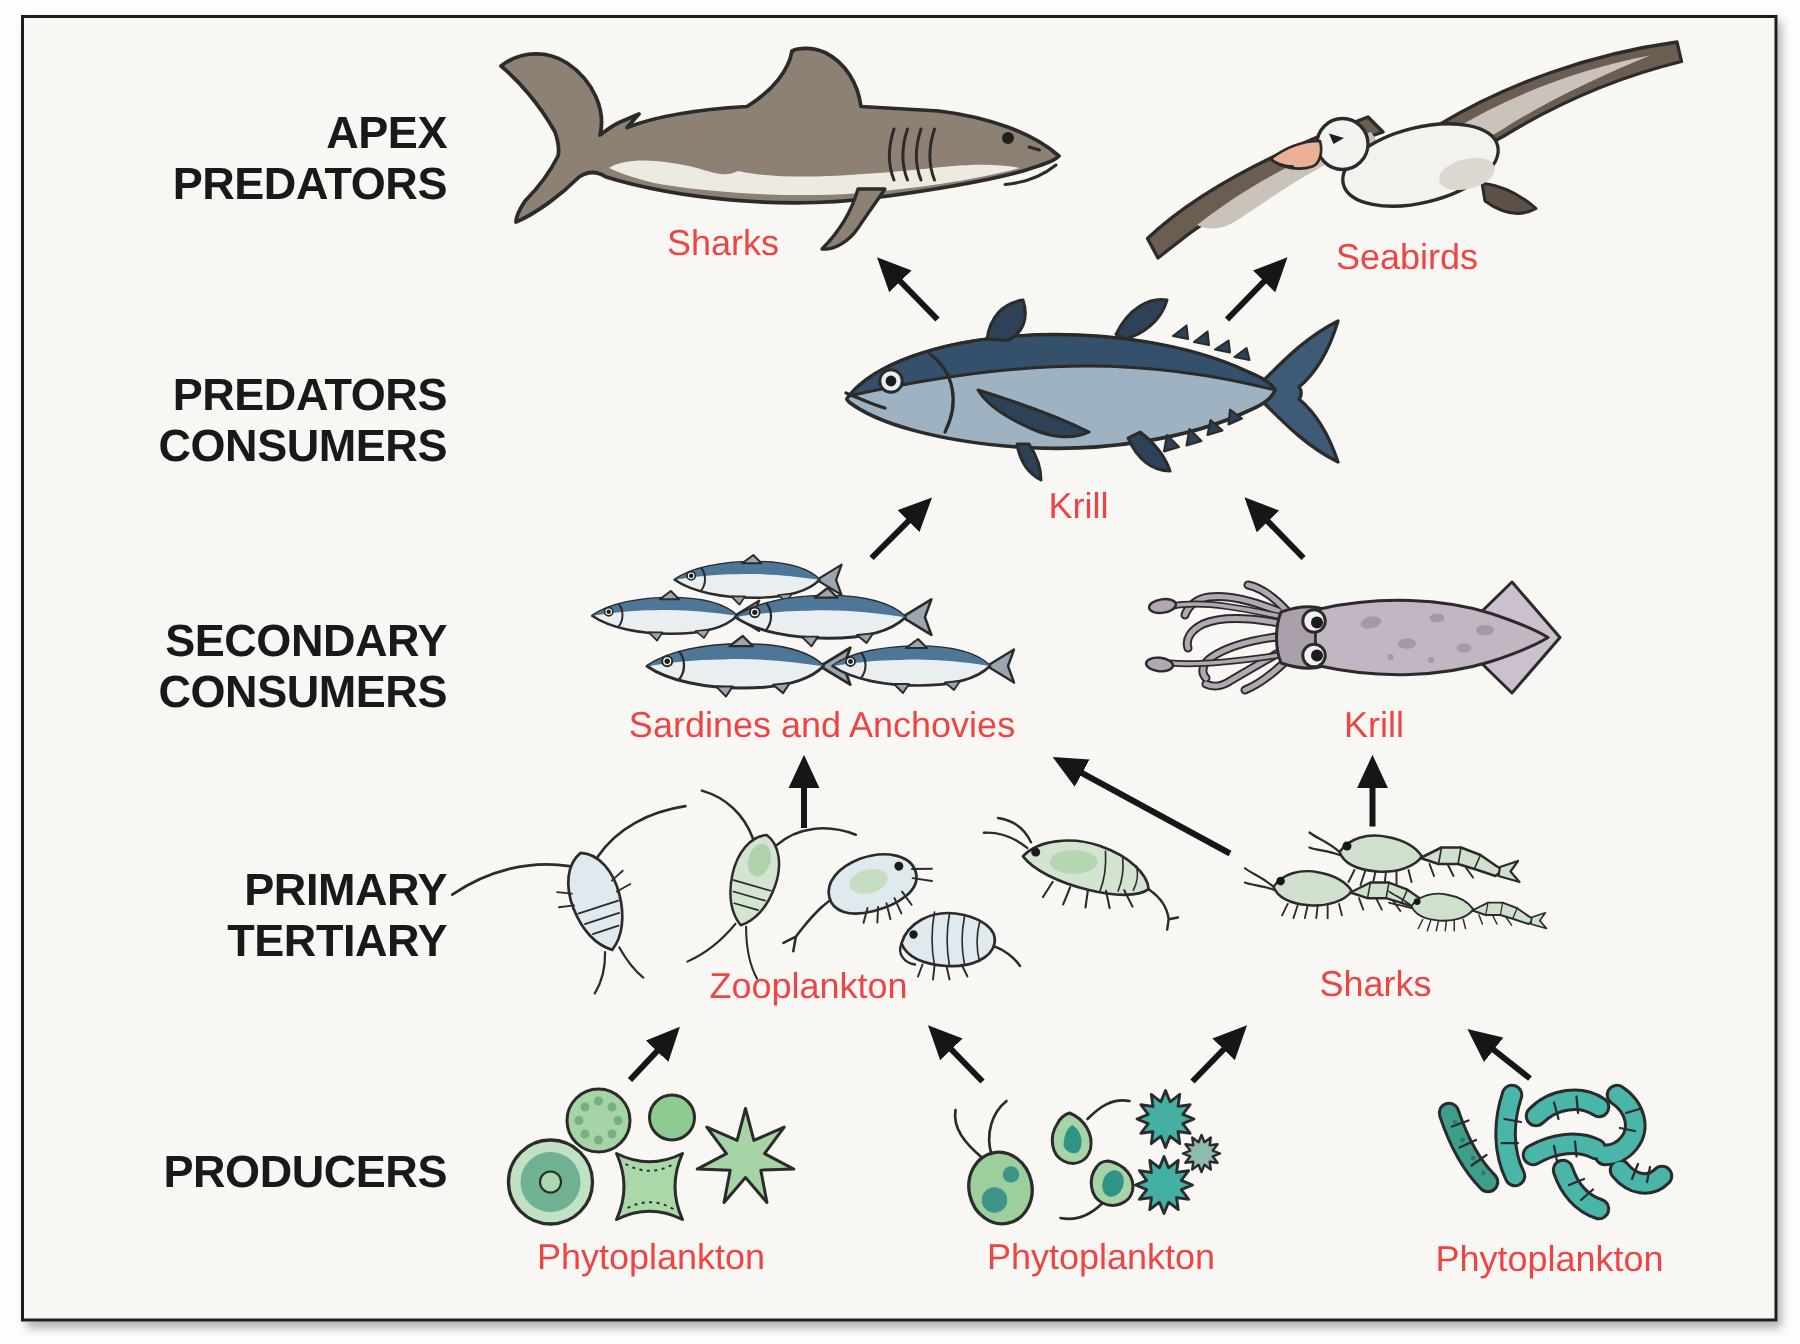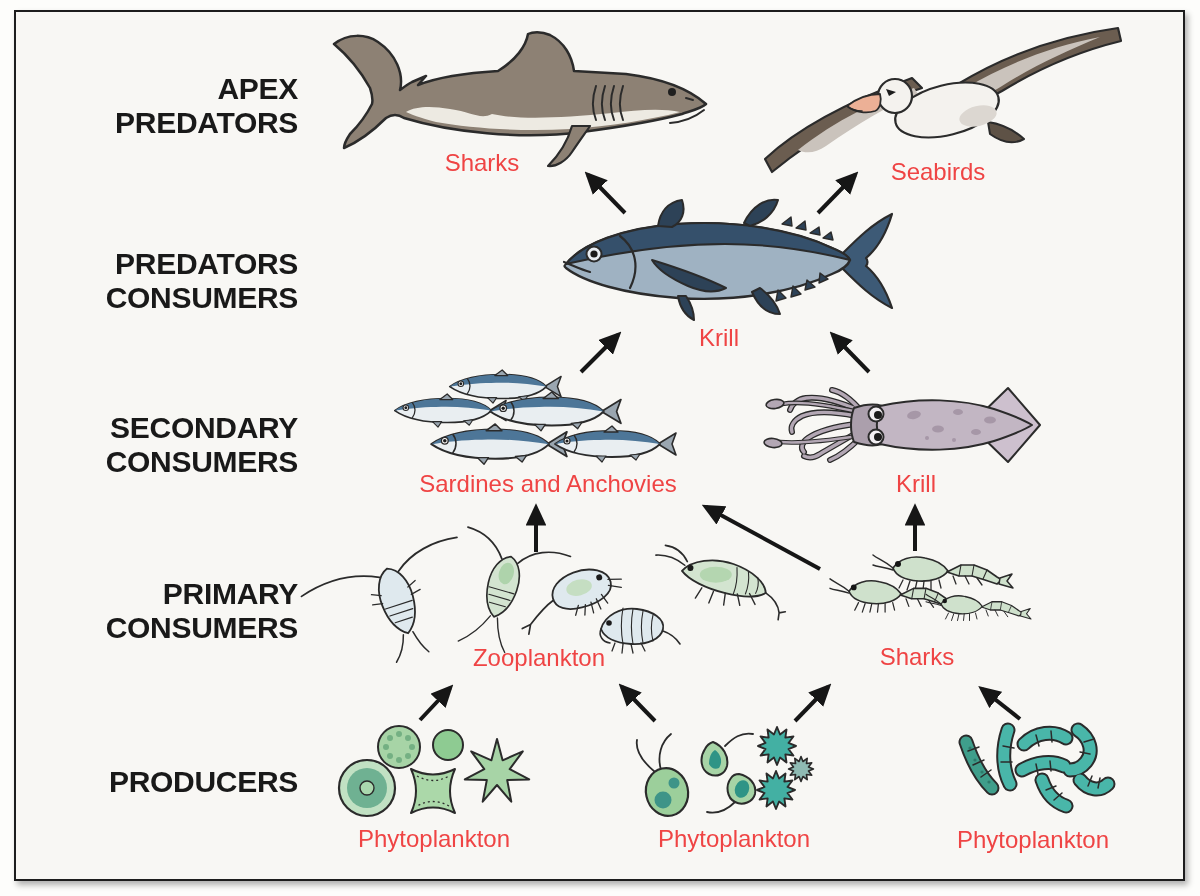--- a/index.html
+++ b/index.html
@@ -33,21 +33,21 @@
 
 <div id="frame"></div>
 
 <div class="lvl" style="left:158px;top:106px">APEX
 PREDATORS</div>
 <div class="lvl" style="left:158px;top:281px">PREDATORS
 CONSUMERS</div>
 <div class="lvl" style="left:158px;top:445px">SECONDARY
 CONSUMERS</div>
 <div class="lvl" style="left:158px;top:611px">PRIMARY
-CONSUMERS</div>
+TERTIARY</div>
 <div class="lvl" style="left:158px;top:782px">PRODUCERS</div>
 
 <svg width="1200" height="896" viewBox="0 0 1200 896" style="left:0;top:0">
   <defs>
     <marker id="ah" markerWidth="5.6" markerHeight="5.2" refX="4.4" refY="2.6" orient="auto">
       <path d="M0,0 L5.6,2.6 L0,5.2 Z" fill="#161616"></path>
     </marker>
   </defs>
   <g stroke="#161616" stroke-width="4" fill="none">
     <path d="M625,213 L588,175" marker-end="url(#ah)"></path>

